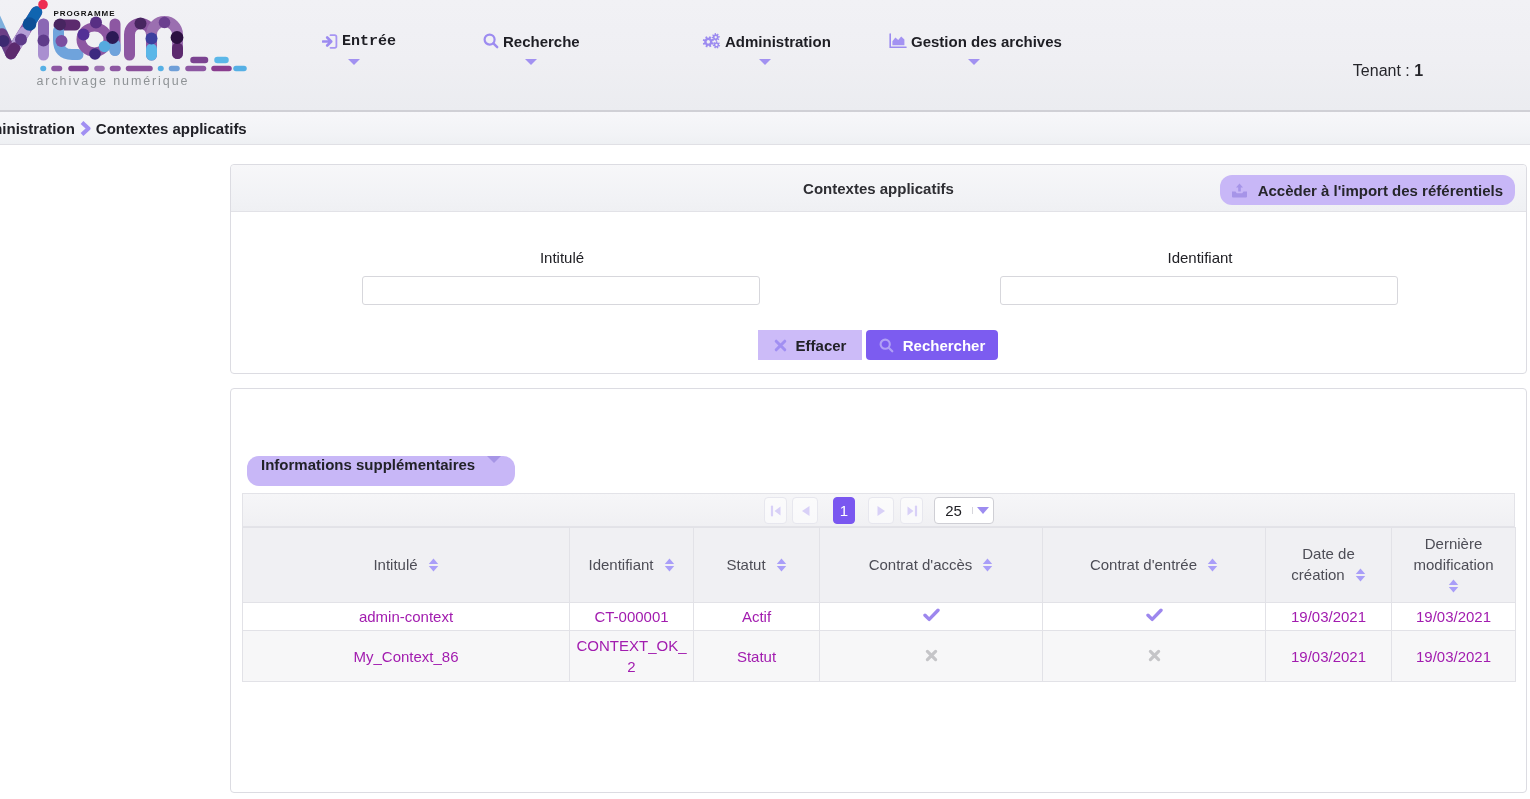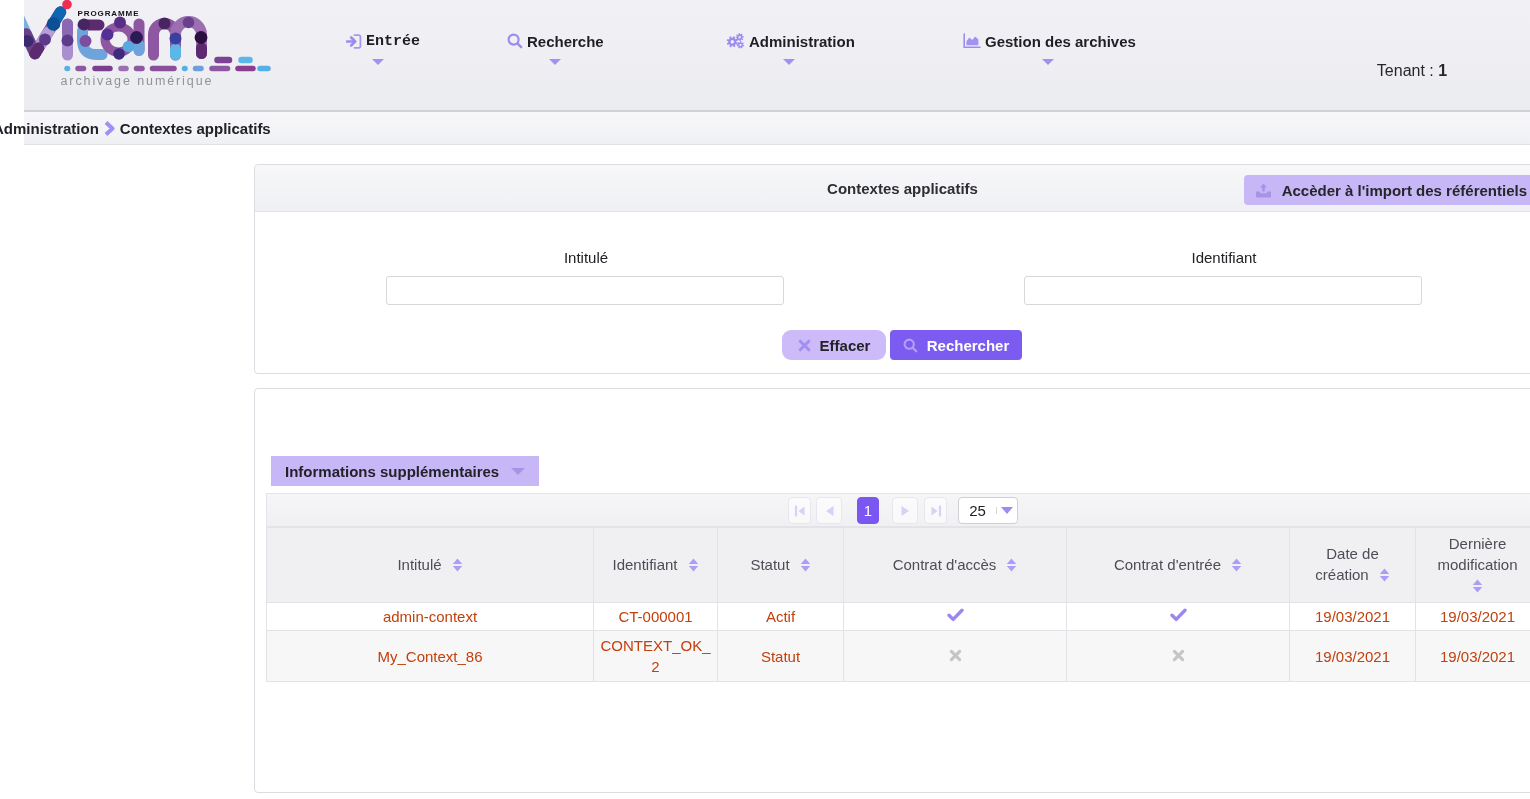--- a/index.html
+++ b/index.html
@@ -1,18 +1,18 @@
 <!DOCTYPE html>
 <html><head>
 <meta charset="utf-8">
 <style>
 * { margin:0; padding:0; box-sizing:border-box; }
 html,body { width:1530px; height:799px; overflow:hidden; background:#fff;
   font-family:"Liberation Sans", sans-serif; }
-#page { position:relative; width:1326px; height:799px;margin-left:24px; }
+#page { position:relative; width:1326px; height:799px; }
 
 
 #topbar { position:absolute; left:0; top:0; width:1530px; height:112px;
   background:linear-gradient(180deg,#f1f1f5 0%,#efeff3 55%,#ebecf0 100%);
   border-bottom:2px solid #d0d0d6; }
 
 
 .navitem { position:absolute; top:28px; }
 .nav-row { display:flex; align-items:center; height:26px; }
 .nav-row svg { flex:0 0 auto; }
@@ -48,38 +48,38 @@
   border-bottom:1px solid #e2e2e7; border-radius:4px 4px 0 0;
   display:flex; align-items:center; justify-content:center;
   font-size:15px; font-weight:bold; color:#2e2e33; }
 #card1 { top:164px; height:210px; }
 #card1 .card-header { height:47px; }
 #card2 { top:388px; height:405px; }
 #card2 .card-header { height:53px; }
 
 
 #btn-import { position:absolute; right:11px; top:10px; height:30px;
-  background:#c8b7f7; border-radius:4px; display:flex; align-items:center;
+  background:#c8b7f7; border-radius:12px; display:flex; align-items:center;
   padding:0 12px 0 11px; font-size:15px; font-weight:bold; color:#26262b; }
 #btn-import svg { margin-right:10px; }
 
 
 .form-label { position:absolute; font-size:15px; color:#212126; }
 .finput { position:absolute; top:111px; width:398px; height:29px;
   background:#fff; border:1px solid #d7d7dc; border-radius:3px; }
 #btn-effacer { position:absolute; left:527px; top:165px; width:104px; height:30px;
-  background:#ccbbf8; border-radius:9px; display:flex; align-items:center; justify-content:center;
+  background:#ccbbf8; border-radius:0; display:flex; align-items:center; justify-content:center;
   font-size:15px; font-weight:bold; color:#222227; }
 #btn-rechercher { position:absolute; left:635px; top:165px; width:132px; height:30px;
   background:#7c5cf0; border-radius:4px; display:flex; align-items:center; justify-content:center;
   font-size:15px; font-weight:bold; color:#fff; }
 
 
 #btn-infos { position:absolute; left:16px; top:67px; height:30px;
-  background:#c8b7f7; border-radius:0; display:flex; align-items:center;
+  background:#c8b7f7; border-radius:12px; display:flex; 
   padding:0 14px; font-size:15px; font-weight:bold; color:#222228; }
 #btn-infos i { width:0; height:0; border-left:7px solid transparent;
   border-right:7px solid transparent; border-top:7px solid #a695e6; margin-left:12px; }
 
 
 #pagbar { position:absolute; left:11px; top:104px; width:1273px; height:34px;
   background:linear-gradient(180deg,#f6f6f8 0%,#f0f0f3 100%);
   border:1px solid #e3e3e8; }
 .pbtn { position:absolute; top:3px; height:27px; background:rgba(255,255,255,.55);
   border:1px solid #e7e7ee; border-radius:4px; display:flex; align-items:center; justify-content:center; }
@@ -96,21 +96,21 @@
 #psel .c { flex:1; border-left:1px solid #d6d6dc; display:flex; align-items:center; justify-content:center; }
 #psel .c i { width:0; height:0; border-left:6px solid transparent;
   border-right:6px solid transparent; border-top:7px solid #9d8cf0; }
 
 
 #rtable { position:absolute; left:11px; top:138px; width:1273px;
   border-collapse:collapse; table-layout:fixed; }
 #rtable th, #rtable td { border:1px solid #e2e2e7; text-align:center; vertical-align:middle;
   font-weight:normal; padding:0; line-height:21px; }
 #rtable th { background:#f0f0f3; color:#4d4d56; font-size:15px; height:75px; }
-#rtable td { color:#c2410c; font-size:15px; background:#fff; }
+#rtable td { color:#a21caf; font-size:15px; background:#fff; }
 #rtable tr.odd td { background:#f7f7f8; }
 #rtable tr.r1 td { height:28px; }
 #rtable tr.rb td { height:51px; }
 .sorticon { display:inline-block; vertical-align:-2px; margin-left:10px; }
 </style>
 </head>
 <body>
 <div id="page">
 
   <div id="topbar">
@@ -213,21 +213,21 @@
             <path d="M11.39 9.93 L10.72 11.68 L9.16 11.16 L8.34 12.02 L8.95 13.55 L7.24 14.31 L6.51 12.84 L5.32 12.87 L4.67 14.39 L2.92 13.72 L3.44 12.16 L2.58 11.34 L1.05 11.95 L0.29 10.24 L1.76 9.51 L1.73 8.32 L0.21 7.67 L0.88 5.92 L2.44 6.44 L3.26 5.58 L2.65 4.05 L4.36 3.29 L5.09 4.76 L6.28 4.73 L6.93 3.21 L8.68 3.88 L8.16 5.44 L9.02 6.26 L10.55 5.65 L11.31 7.36 L9.84 8.09 L9.87 9.28 Z M5.8 10.5 A1.7 1.7 0 1 1 5.81 10.5 Z"></path>
             <path d="M16.80 6.17 L15.97 7.23 L14.98 6.49 L14.24 6.91 L14.35 8.13 L13.02 8.30 L12.83 7.08 L12.02 6.85 L11.23 7.80 L10.17 6.97 L10.91 5.98 L10.49 5.24 L9.27 5.35 L9.10 4.02 L10.32 3.83 L10.55 3.02 L9.60 2.23 L10.43 1.17 L11.42 1.91 L12.16 1.49 L12.05 0.27 L13.38 0.10 L13.57 1.32 L14.38 1.55 L15.17 0.60 L16.23 1.43 L15.49 2.42 L15.91 3.16 L17.13 3.05 L17.30 4.38 L16.08 4.57 L15.85 5.38 Z M13.2 5.4 A1.2 1.2 0 1 1 13.21 5.4 Z"></path>
             <path d="M17.68 12.27 L17.29 13.60 L16.19 13.30 L15.61 13.94 L16.01 15.01 L14.72 15.53 L14.27 14.49 L13.41 14.43 L12.82 15.41 L11.61 14.73 L12.14 13.72 L11.65 13.01 L10.52 13.16 L10.30 11.80 L11.42 11.58 L11.66 10.76 L10.84 9.97 L11.78 8.94 L12.64 9.69 L13.44 9.36 L13.54 8.23 L14.92 8.32 L14.88 9.45 L15.63 9.88 L16.58 9.25 L17.38 10.39 L16.46 11.07 L16.60 11.92 Z M14.0 13.0 A1.1 1.1 0 1 1 14.01 13.0 Z"></path>
           </g>
         </svg>
         <span class="nav-label">Administration</span>
       </div>
       <i class="nav-caret" style="left:57px;"></i>
     </div>
 
-    <div class="navitem" style="left:939px;text-align:center;">
+    <div class="navitem" style="left:889px;text-align:center;">
       <div class="nav-row">
         <svg width="18" height="16" viewBox="0 0 18 16">
           <path d="M1.2 1 V14.2 H17" stroke="#9c8bf0" stroke-width="1.6" fill="none" stroke-linecap="round"></path>
           <path d="M3.4 12.2 V8.2 L6.4 4.4 L9.2 7.0 L12.2 3.4 L15.4 6.6 V12.2 Z" fill="#a392f2"></path>
         </svg>
         <span class="nav-label">Gestion des archives</span>
       </div>
       <i class="nav-caret" style="left:79px;"></i>
     </div>
 

